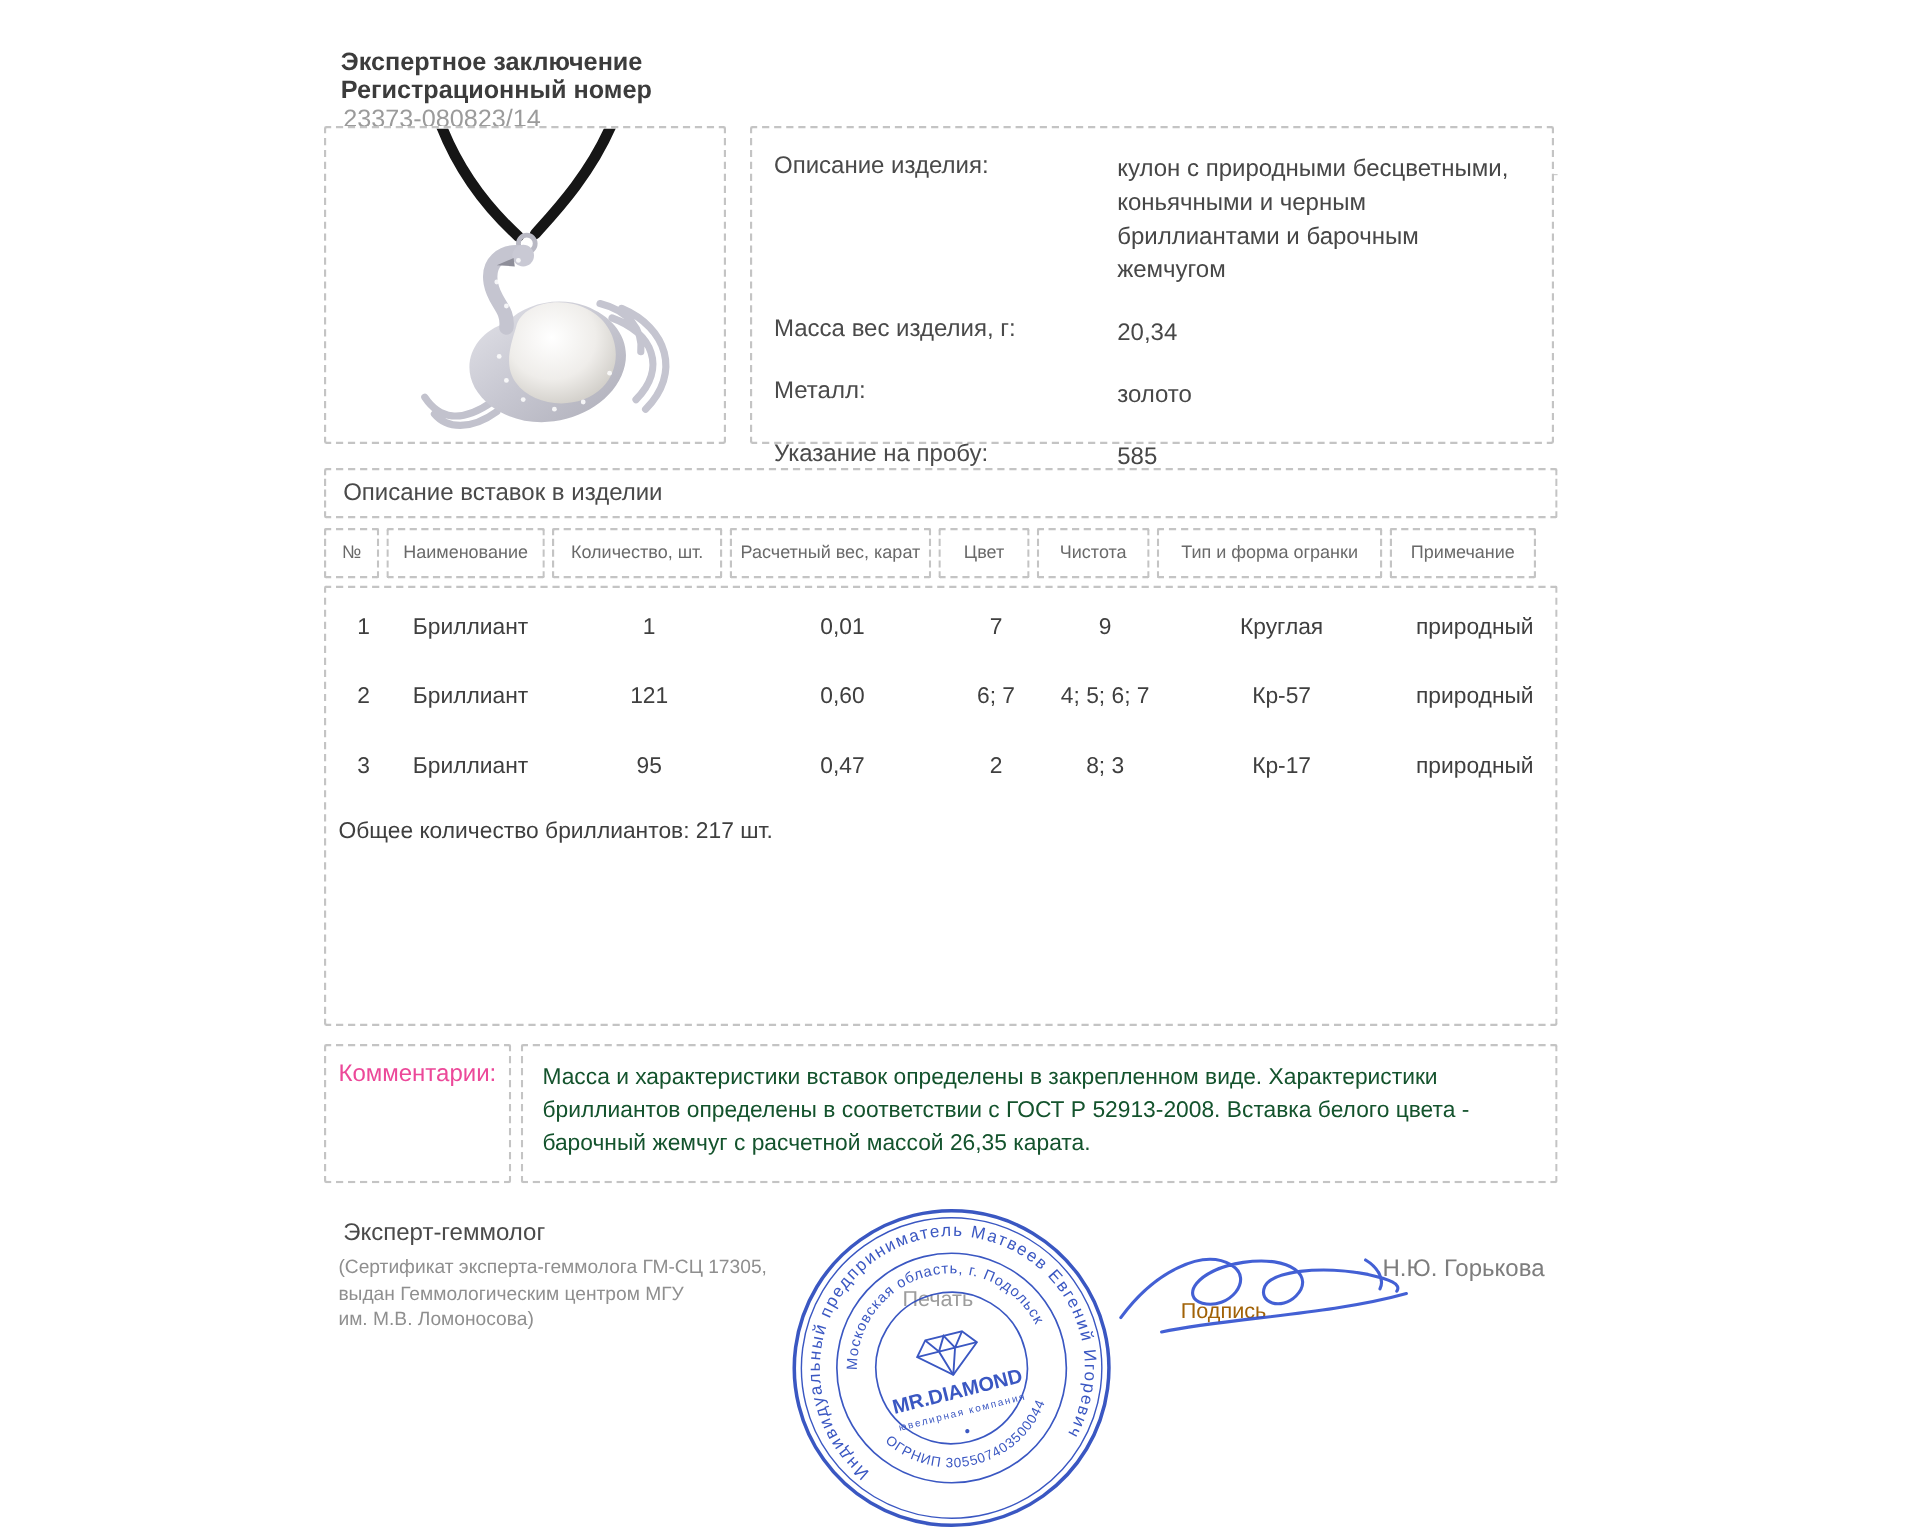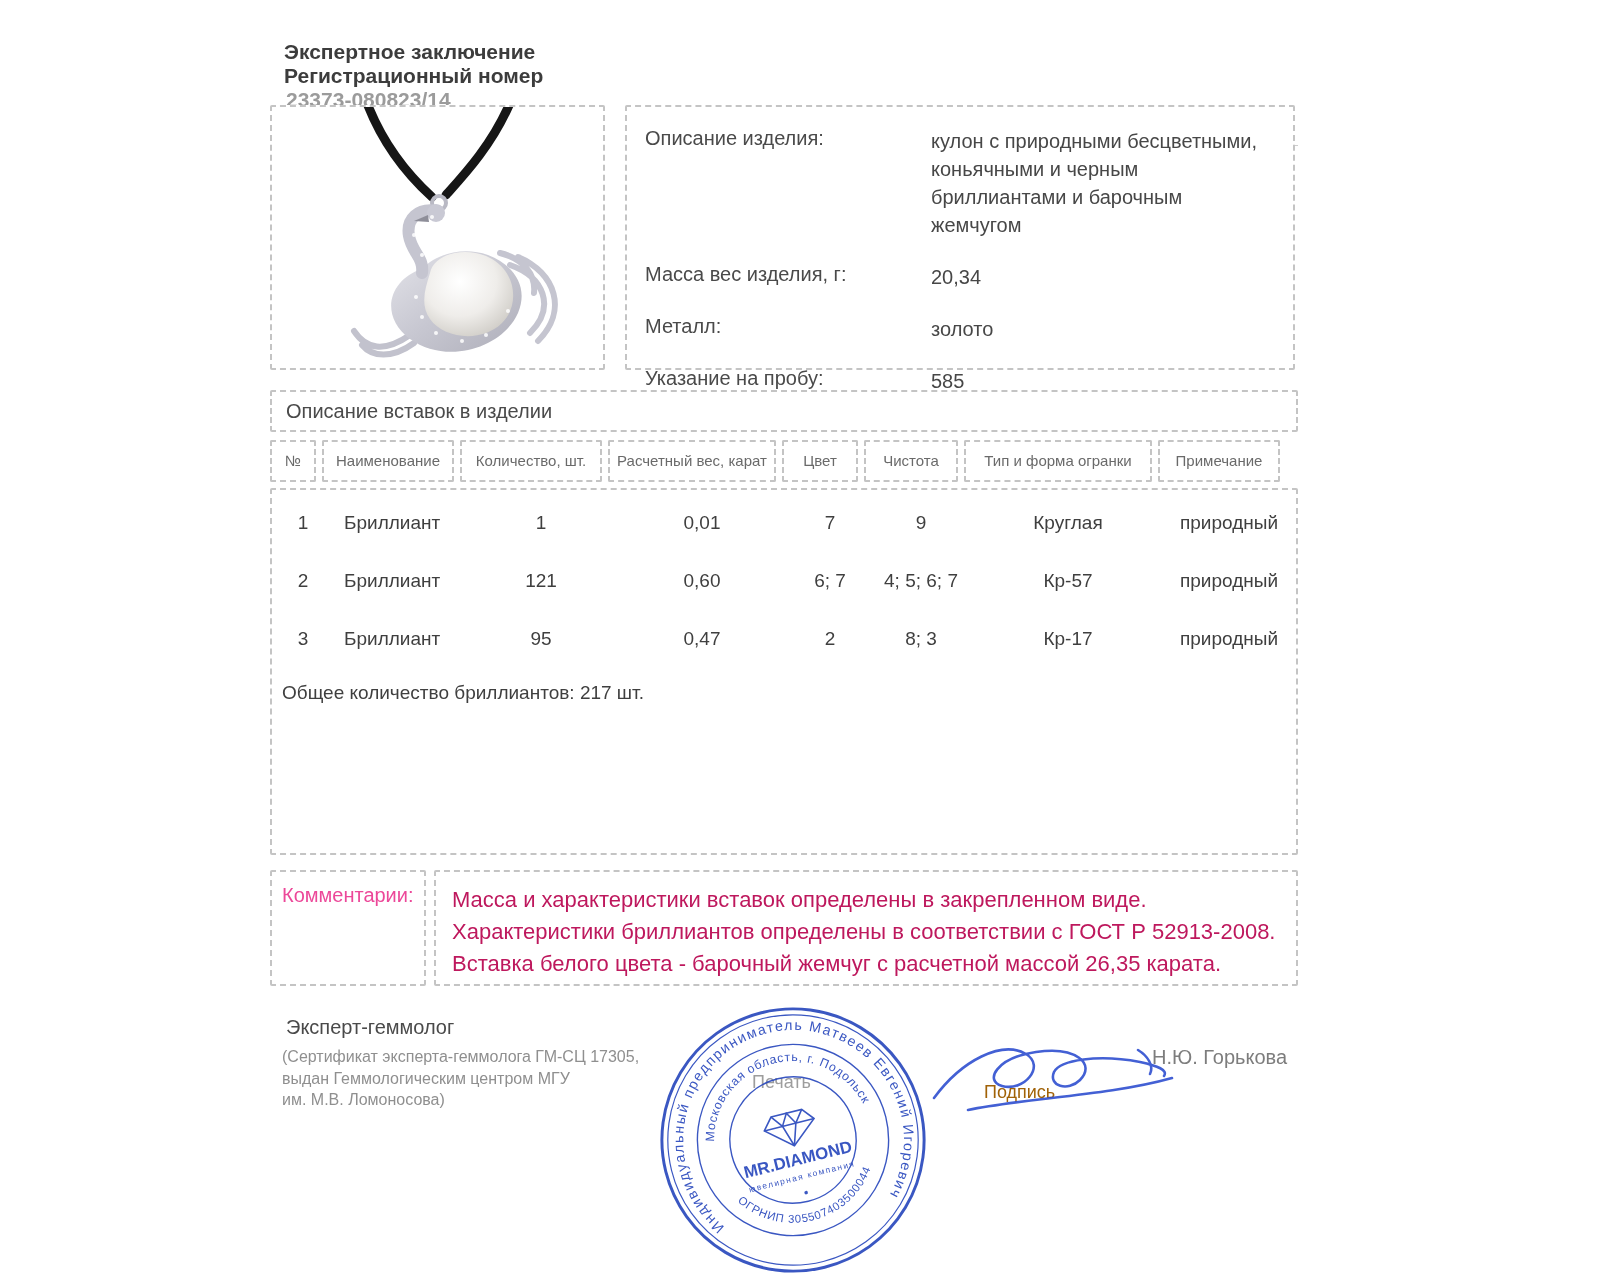--- a/index.html
+++ b/index.html
@@ -6,21 +6,21 @@
   html,body { background:#ffffff; }
   body { font-family:"Liberation Sans", sans-serif; color:#3f3f3f; }
   .page { position:relative; width:1600px; height:1280px; background:#fff; overflow:hidden; }
 
   .dashed { border:2px dashed #c4c4c4; border-radius:2px; background:#fff; }
 
   
   .doc-header { position:absolute; left:270px; top:40px; width:1028px; display:flex; align-items:baseline;flex-direction:column; }
   .doc-title { font-size:21px; font-weight:700; color:#3c3c3c; width:360px; }
   .reg-label { font-size:21px; font-weight:700; color:#3c3c3c; }
-  .reg-value { font-size:21px; color:#9b9b9b; margin-left:14px; border-bottom:1px solid #cdcdcd; padding:0 6px 4px 2px;font-weight:bold; }
+  .reg-value { font-size:21px; color:#9b9b9b; margin-left:14px; border-bottom:1px solid #cdcdcd; padding:0 6px 4px 2px; }
   .date-group { margin-left:auto; display:flex; align-items:flex-end; }
   .date-label { font-size:21px; font-weight:700; color:#3c3c3c; }
   .date-value { font-size:21px; color:#9b9b9b; margin-left:10px; border-bottom:1px solid #cdcdcd; padding:0 4px 4px 2px; }
 
   
   .photo-box { position:absolute; left:270px; top:105px; width:335px; height:265px; display:flex; align-items:center; justify-content:center; overflow:hidden; }
   .desc-box { position:absolute; left:625px; top:105px; width:670px; height:265px; padding:20px 18px 16px 18px; }
   .desc-grid { display:grid; grid-template-columns:282px 1fr; row-gap:24px; column-gap:4px; }
   .desc-label { font-size:20px; color:#4a4a4a; }
   .desc-value { font-size:20px; color:#474747; line-height:1.4; }
@@ -35,21 +35,21 @@
   .trow { display:grid; grid-template-columns:46px 132px 142px 168px 76px 94px 188px 122px; column-gap:6px; height:58px; align-items:center; }
   .tcell { font-size:19px; color:#3f3f3f; text-align:center; }
   .trow .c1 { text-align:left; padding-left:12px; }
   .totals-row { display:flex; justify-content:space-between; margin-top:14px; padding:0 2px;text-align:right; }
   .total-text { font-size:19px; color:#3f3f3f; }
 
   
   .comments-label-box { position:absolute; left:270px; top:870px; width:156px; height:116px; padding:12px 10px; }
   .comments-label { font-size:20px; color:#ec4899; }
   .comments-text-box { position:absolute; left:434px; top:870px; width:864px; height:116px; padding:12px 16px; }
-  .comments-text { font-size:22px; color:#be185d; line-height:1.45; }
+  .comments-text { font-size:19px; color:#14532d; line-height:1.45; }
 
   
   .expert-title { position:absolute; left:286px; top:1016px; font-size:20px; color:#4a4a4a; }
   .expert-cert { position:absolute; left:282px; top:1046px; font-size:16px; color:#8f8f8f; line-height:1.35; white-space:pre-line; }
   .expert-name { position:absolute; left:1152px; top:1046px; font-size:20px; color:#7d7d7d; }
   .stamp-caption { position:absolute; left:752px; top:1072px; font-size:18px; color:#9d9d9d; z-index:1; }
   .sign-caption { position:absolute; left:984px; top:1082px; font-size:18px; color:#a16207; z-index:1; }
   .stamp-wrap { position:absolute; left:655px; top:1002px; width:276px; height:276px; z-index:2; opacity:.92; }
   .signature-wrap { position:absolute; left:928px; top:1026px; width:270px; height:110px; z-index:3; }
 

